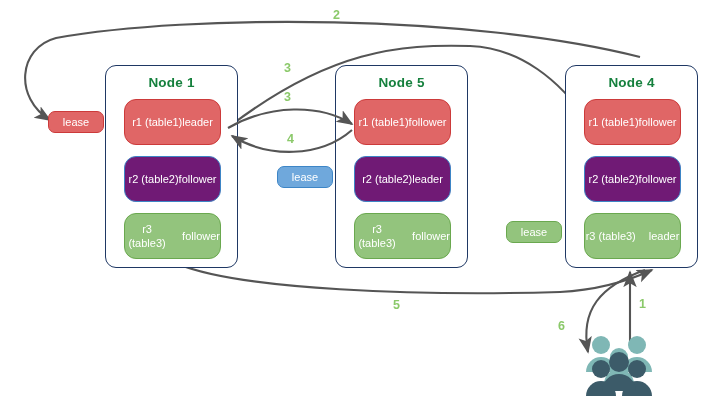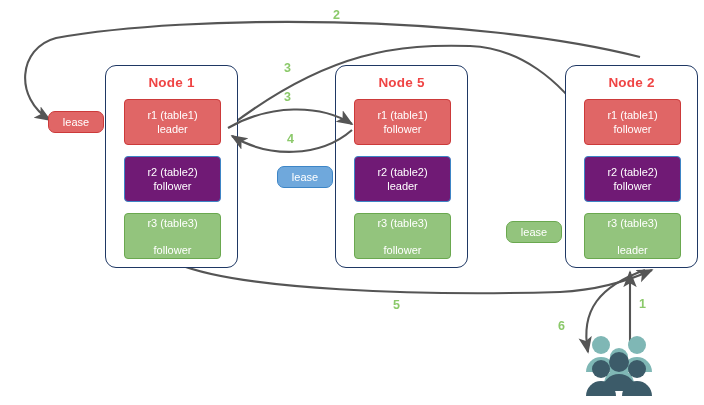--- a/index.html
+++ b/index.html
@@ -17,28 +17,28 @@
     width:133px;height:203px;
     border:1.6px solid #1f3864;
     border-radius:11px;
     background:#ffffff;
     box-sizing:border-box;
     z-index:3;
   }
   .node-title{
     position:absolute;left:0;right:0;top:9px;
     text-align:center;
-    font-size:13.5px;font-weight:bold;color:#ef4444;
+    font-size:13.5px;font-weight:bold;color:#15803d;
     letter-spacing:.2px;
   }
   .replica{
     position:absolute;left:18px;width:97px;height:46px;
-    border-radius:4px;
+    border-radius:12px;
     box-sizing:border-box;
-    display:flex;flex-direction:column;
+    display:flex;
     align-items:center;justify-content:center;
     color:#ffffff;font-size:11px;line-height:14px;
     text-align:center;
   }
   .replica .ln{display:block;}
   .rep-r1{background:#e06666;border:1.6px solid #cc3a3a;}
   .rep-r2{background:#701a75;border:1.6px solid #3d85c6;}
   .rep-r3{background:#93c47d;border:1.6px solid #6aa84f;gap:13px;}
   .slot1{top:33px;}
   .slot2{top:90px;}
@@ -123,21 +123,21 @@
       <span class="ln">r2 (table2)</span>
       <span class="ln">leader</span>
     </div>
     <div class="replica rep-r3 slot3">
       <span class="ln">r3 (table3)</span>
       <span class="ln">follower</span>
     </div>
   </div>
 
   <div class="node" style="left:565px;top:65px;">
-    <div class="node-title">Node 2</div>
+    <div class="node-title">Node 4</div>
     <div class="replica rep-r1 slot1">
       <span class="ln">r1 (table1)</span>
       <span class="ln">follower</span>
     </div>
     <div class="replica rep-r2 slot2">
       <span class="ln">r2 (table2)</span>
       <span class="ln">follower</span>
     </div>
     <div class="replica rep-r3 slot3">
       <span class="ln">r3 (table3)</span>

